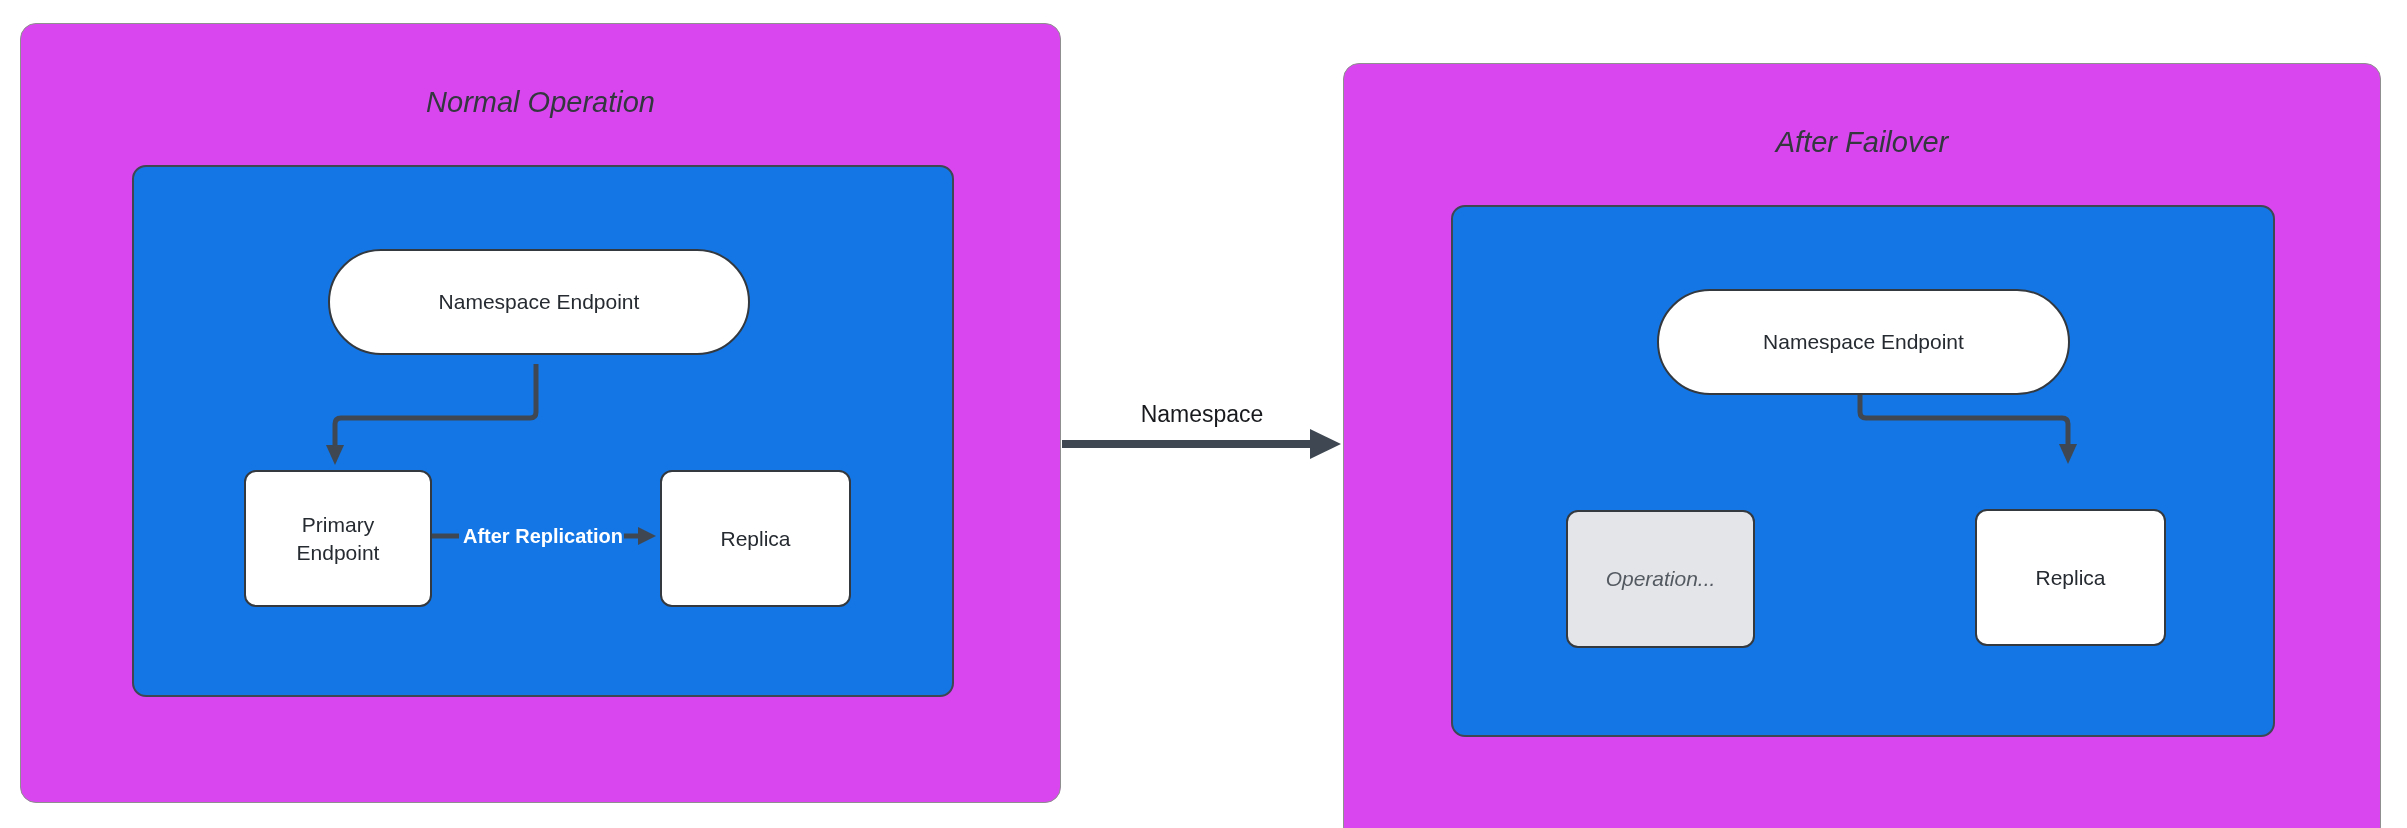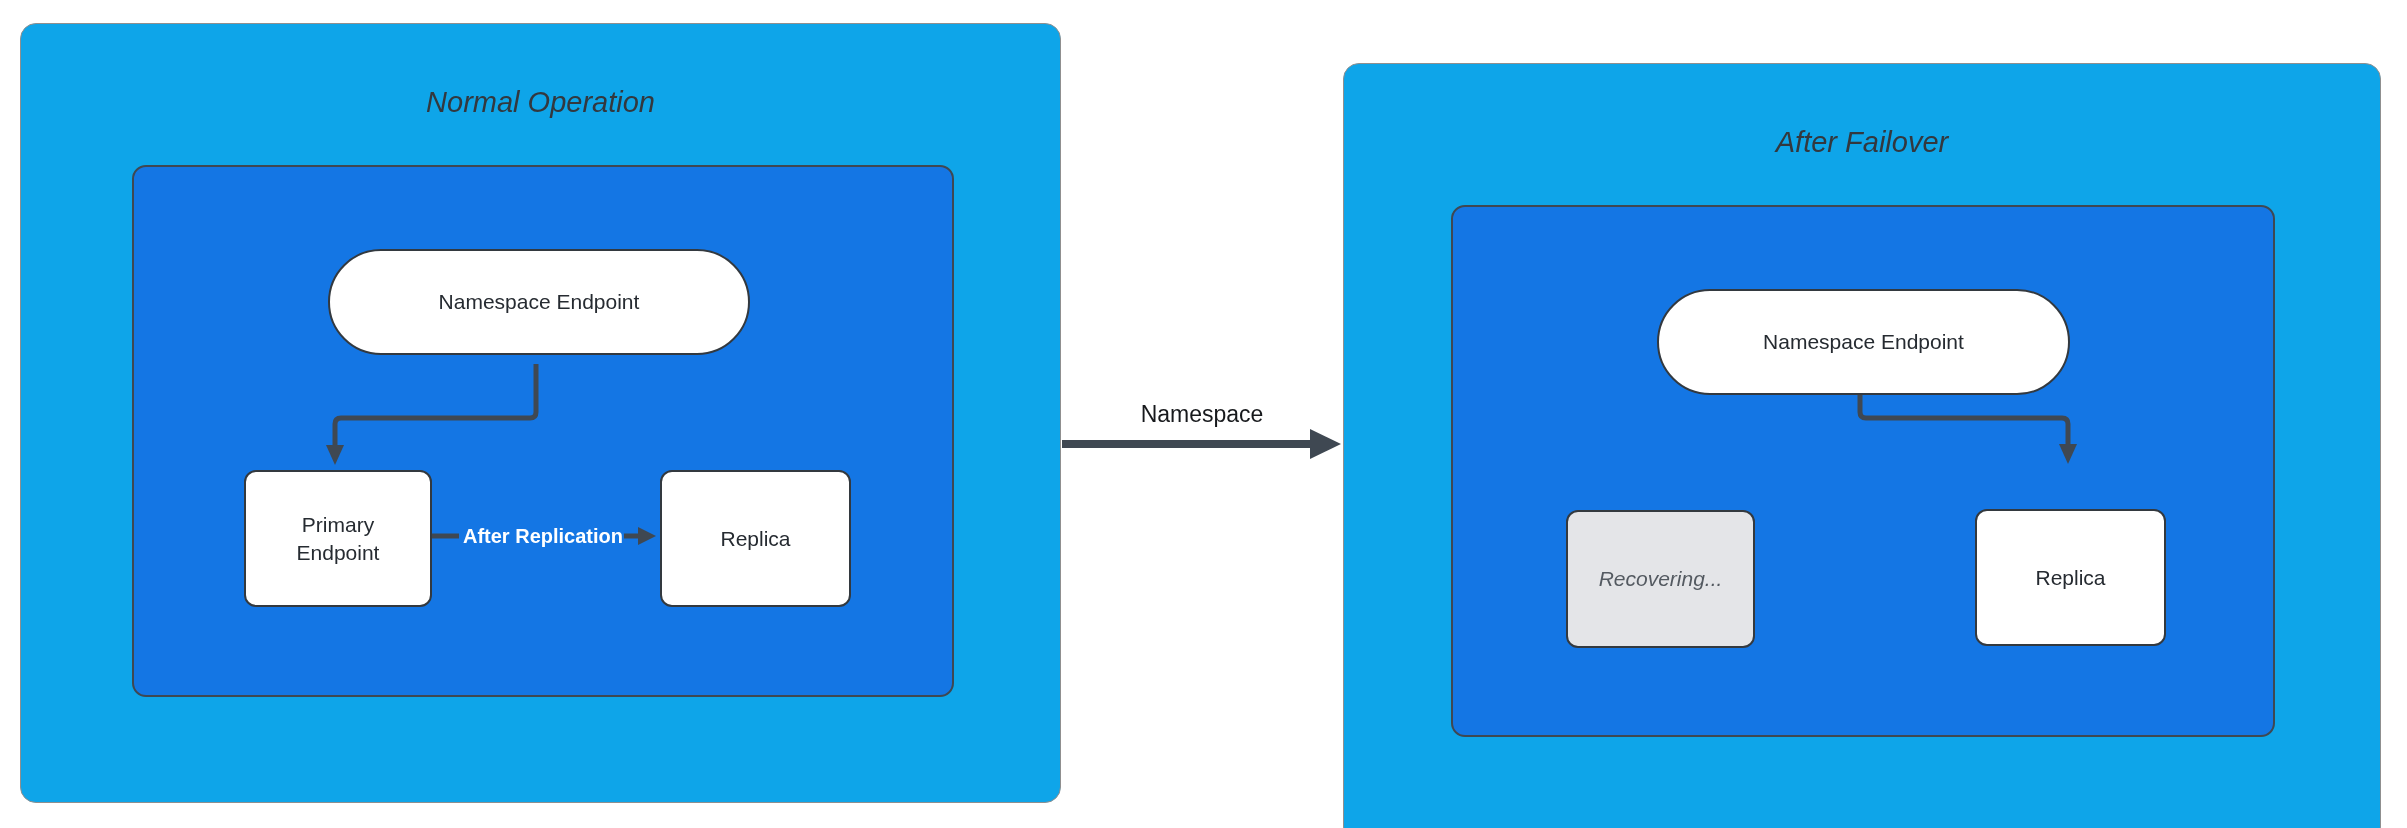--- a/index.html
+++ b/index.html
@@ -22,21 +22,21 @@
     position:relative;
     width:2407px;
     height:828px;
     background:#fff;
     overflow:hidden;
   }
   .panel{
     position:absolute;
     top:23px;
     height:780px;
-    background:#0ea5e9;
+    background:#d946ef;
     border:1.5px solid var(--panel_border);
     border-radius:16px;
   }
   #panel-left{left:20px;width:1041px;}
   #panel-right{left:1343px;width:1038px;margin-top:40px;}
   .panel-title{
     position:absolute;
     top:60px;
     left:0;
     width:100%;
@@ -169,21 +169,21 @@
       <div class="pill" id="pill-left">Namespace Endpoint</div>
       <div class="node" id="node-primary">Primary Endpoint</div>
       <div class="node" id="node-replica-l">Replica</div>
     </div>
   </section>
 
   <section class="panel" id="panel-right">
     <div class="panel-title">After Failover</div>
     <div class="blue-box" id="blue-right">
       <div class="pill" id="pill-right">Namespace Endpoint</div>
-      <div class="node" id="node-recovering">Recovering...</div>
+      <div class="node" id="node-recovering">Operation...</div>
       <div class="node" id="node-replica-r">Replica</div>
     </div>
   </section>
 
   <div class="edge-label" id="replication-label">After Replication</div>
   <div class="edge-label" id="failover-label">Namespace</div>
 
 </div>
 
 </body></html>

